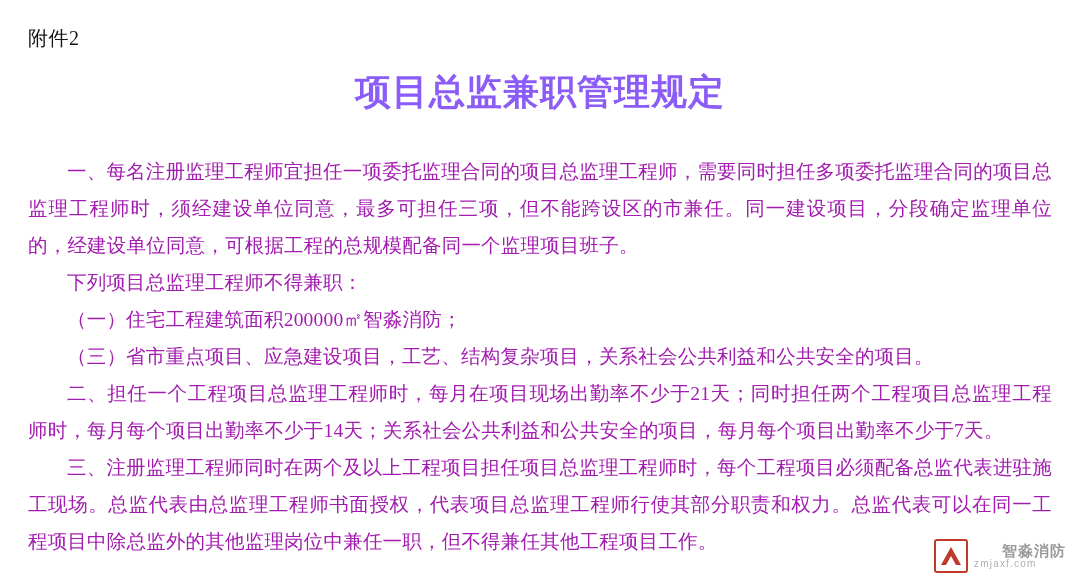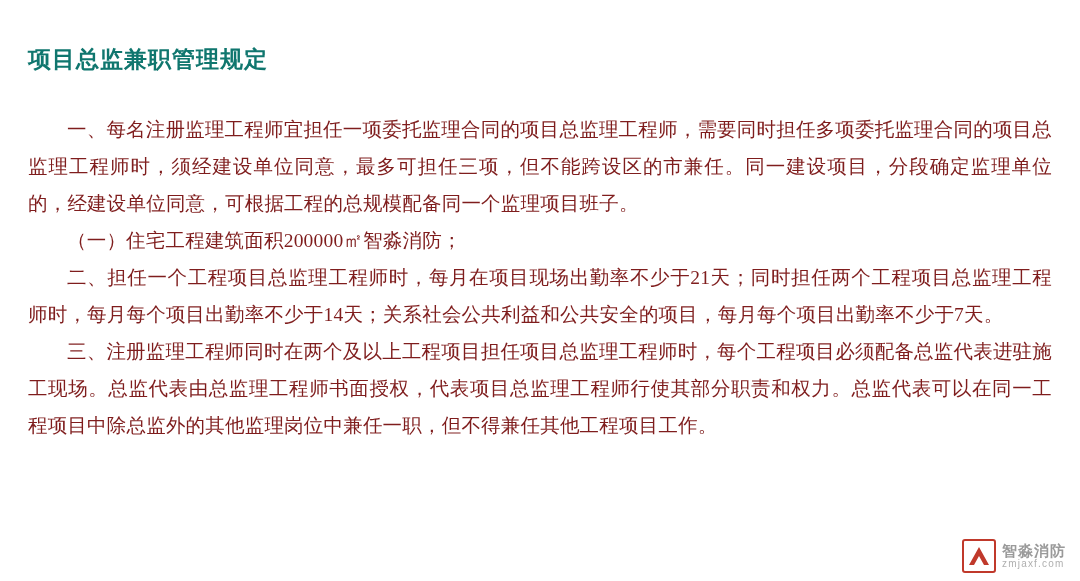--- a/index.html
+++ b/index.html
@@ -22,38 +22,39 @@
     box-sizing: border-box;
     padding: 26px 28px 0 28px;
   }
   .attachment-label {
     font-size: 20px;
     line-height: 1.2;
     letter-spacing: 0.5px;
     color: #141414;
   }
   .doc-title {
-    font-size: 23px;
+    text-align: center;
+    font-size: 36px;
     font-weight: bold;
     letter-spacing: 1px;
     margin-top: 18px;
     margin-bottom: 0;
-    color: #0f766e;
+    color: #8b5cf6;
   }
   .body-block {
     margin-top: 36px;
   }
   p.para {
     font-size: 19.5px;
     line-height: 37px;
     margin: 0 0 0 0;
     text-align: justify;
     text-justify: inter-ideograph;
     letter-spacing: 0.2px;
-    color: #7f1d1d;
+    color: #a21caf;
   }
   p.indent2 {
     text-indent: 2em;
   }
   
   .watermark {
     position: absolute;
     right: 14px;
     bottom: 8px;
     display: flex;
@@ -71,44 +72,48 @@
     flex-direction: column;
     justify-content: center;
     line-height: 1.05;
   }
   .wm-main {
     font-family: "Liberation Sans", sans-serif;
     font-size: 15px;
     font-weight: bold;
     color: #9a9a9a;
     letter-spacing: 1px;
+    margin-left: 28px;
   }
   .wm-sub {
     font-family: "Liberation Sans", sans-serif;
     font-size: 10px;
     color: #b0b0b0;
     letter-spacing: 1.2px;
   }
 </style>
 </head>
 <body>
 
 <div class="page">
 
+  <div class="attachment-label">附件2</div>
 
   <h1 class="doc-title">项目总监兼职管理规定</h1>
 
   <div class="body-block">
 
     <p class="para indent2">一、每名注册监理工程师宜担任一项委托监理合同的项目总监理工程师，需要同时担任多项委托监理合同的项目总监理工程师时，须经建设单位同意，最多可担任三项，但不能跨设区的市兼任。同一建设项目，分段确定监理单位的，经建设单位同意，可根据工程的总规模配备同一个监理项目班子。</p>
 
+    <p class="para indent2">下列项目总监理工程师不得兼职：</p>
 
     <p class="para indent2">（一）住宅工程建筑面积200000㎡智淼消防；</p>
 
 
+    <p class="para indent2">（三）省市重点项目、应急建设项目，工艺、结构复杂项目，关系社会公共利益和公共安全的项目。</p>
 
     <p class="para indent2">二、担任一个工程项目总监理工程师时，每月在项目现场出勤率不少于21天；同时担任两个工程项目总监理工程师时，每月每个项目出勤率不少于14天；关系社会公共利益和公共安全的项目，每月每个项目出勤率不少于7天。</p>
 
     <p class="para indent2">三、注册监理工程师同时在两个及以上工程项目担任项目总监理工程师时，每个工程项目必须配备总监代表进驻施工现场。总监代表由总监理工程师书面授权，代表项目总监理工程师行使其部分职责和权力。总监代表可以在同一工程项目中除总监外的其他监理岗位中兼任一职，但不得兼任其他工程项目工作。</p>
 
   </div>
 
   <div class="watermark">
     <span class="wm-mark">
       <svg width="34" height="34" viewBox="0 0 34 34" aria-hidden="true">

